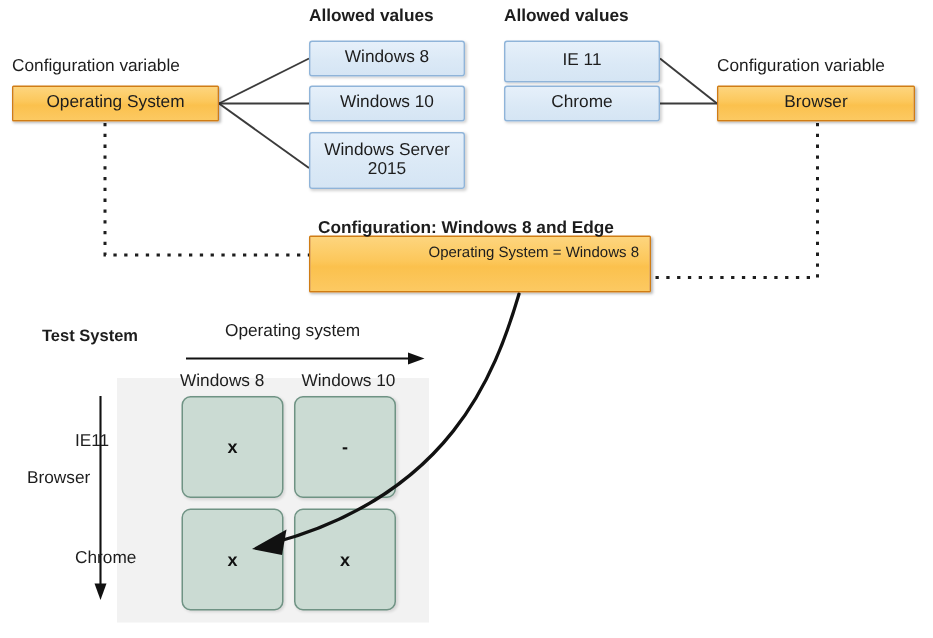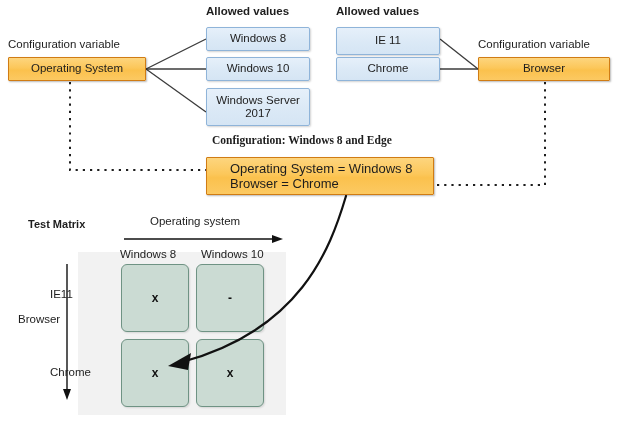--- a/index.html
+++ b/index.html
@@ -45,24 +45,24 @@
     color:#1d1d1d;
     white-space:nowrap;
     z-index:6;
   }
   .caption.bold{font-weight:bold;}
 
   
   .cfg-lines{
     position:absolute;
     z-index:6;
-    font-size:13px;
+    font-size:10px;
     color:#1d1d1d;
     white-space:nowrap;
-    text-align:left;
+    text-align:right;
   }
   .cfg-lines div{line-height:15px;}
 
   
   .matrix-bg{
     position:absolute;
     background:#f2f2f2;
     z-index:1;
   }
   .cell{
@@ -120,21 +120,21 @@
 
   <div class="box box-blue" style="left:206px;top:27px;width:104px;height:24px;">
     <span>Windows 8</span>
   </div>
 
   <div class="box box-blue" style="left:206px;top:57px;width:104px;height:24px;">
     <span>Windows 10</span>
   </div>
 
   <div class="box box-blue" style="left:206px;top:88px;width:104px;height:38px;">
-    <span style="display:block;max-width:86px;white-space:normal;">Windows Server 2017</span>
+    <span style="display:block;max-width:86px;white-space:normal;">Windows Server 2015</span>
   </div>
 
   <div class="caption bold" style="left:336px;top:5px;">Allowed values</div>
 
   <div class="box box-blue" style="left:336px;top:27px;width:104px;height:28px;">
     <span>IE 11</span>
   </div>
 
   <div class="box box-blue" style="left:336px;top:57px;width:104px;height:24px;">
     <span>Chrome</span>
@@ -148,41 +148,40 @@
 
   <svg class="lines">
 
     <path d="M 70,82 L 70,170 L 206,170" fill="none" stroke="#1d1d1d" stroke-width="2" stroke-dasharray="2.2,5" stroke-linecap="butt"></path>
 
     <path d="M 545,82 L 545,185 L 382,185" fill="none" stroke="#1d1d1d" stroke-width="2" stroke-dasharray="2.2,5" stroke-linecap="butt"></path>
 
     <polygon points="368,185 380,180 380,190" fill="#111111"></polygon>
   </svg>
 
-  <div class="caption bold" style="left:212px;top:134px;font-family:Liberation Serif, serif;">Configuration: Windows 8 and Edge</div>
+  <div class="caption bold" style="left:212px;top:146px;">Configuration: Windows 8 and Edge</div>
 
   <div class="box box-orange" style="left:206px;top:157px;width:228px;height:38px;justify-content:flex-start;"></div>
 
   <svg class="lines lines-top">
     <polygon points="214,165 224,170 214,175" fill="#111111"></polygon>
   </svg>
 
   <div class="cfg-lines" style="left:230px;top:161px;width:196px;">
     <div>Operating System = Windows 8</div>
-    <div>Browser = Chrome</div>
   </div>
 
   <svg class="lines lines-top">
     <path d="M 346,196 C 330,250 300,330 182,362" fill="none" stroke="#111111" stroke-width="2.2" stroke-linecap="round"></path>
     <polygon points="168,366 191,353 188,370" fill="#111111"></polygon>
   </svg>
 
   <div class="matrix-bg" style="left:78px;top:252px;width:208px;height:163px;"></div>
 
-  <div class="caption bold" style="left:28px;top:218px;font-size:11px;">Test Matrix</div>
+  <div class="caption bold" style="left:28px;top:218px;font-size:11px;">Test System</div>
 
   <div class="caption" style="left:150px;top:215px;">Operating system</div>
 
   <div class="caption" style="left:18px;top:313px;">Browser</div>
 
   <svg class="lines lines-top">
 
     <line x1="124" y1="239" x2="276" y2="239" stroke="#111111" stroke-width="1.4"></line>
     <polygon points="283,239 272,235 272,243" fill="#111111"></polygon>
 

